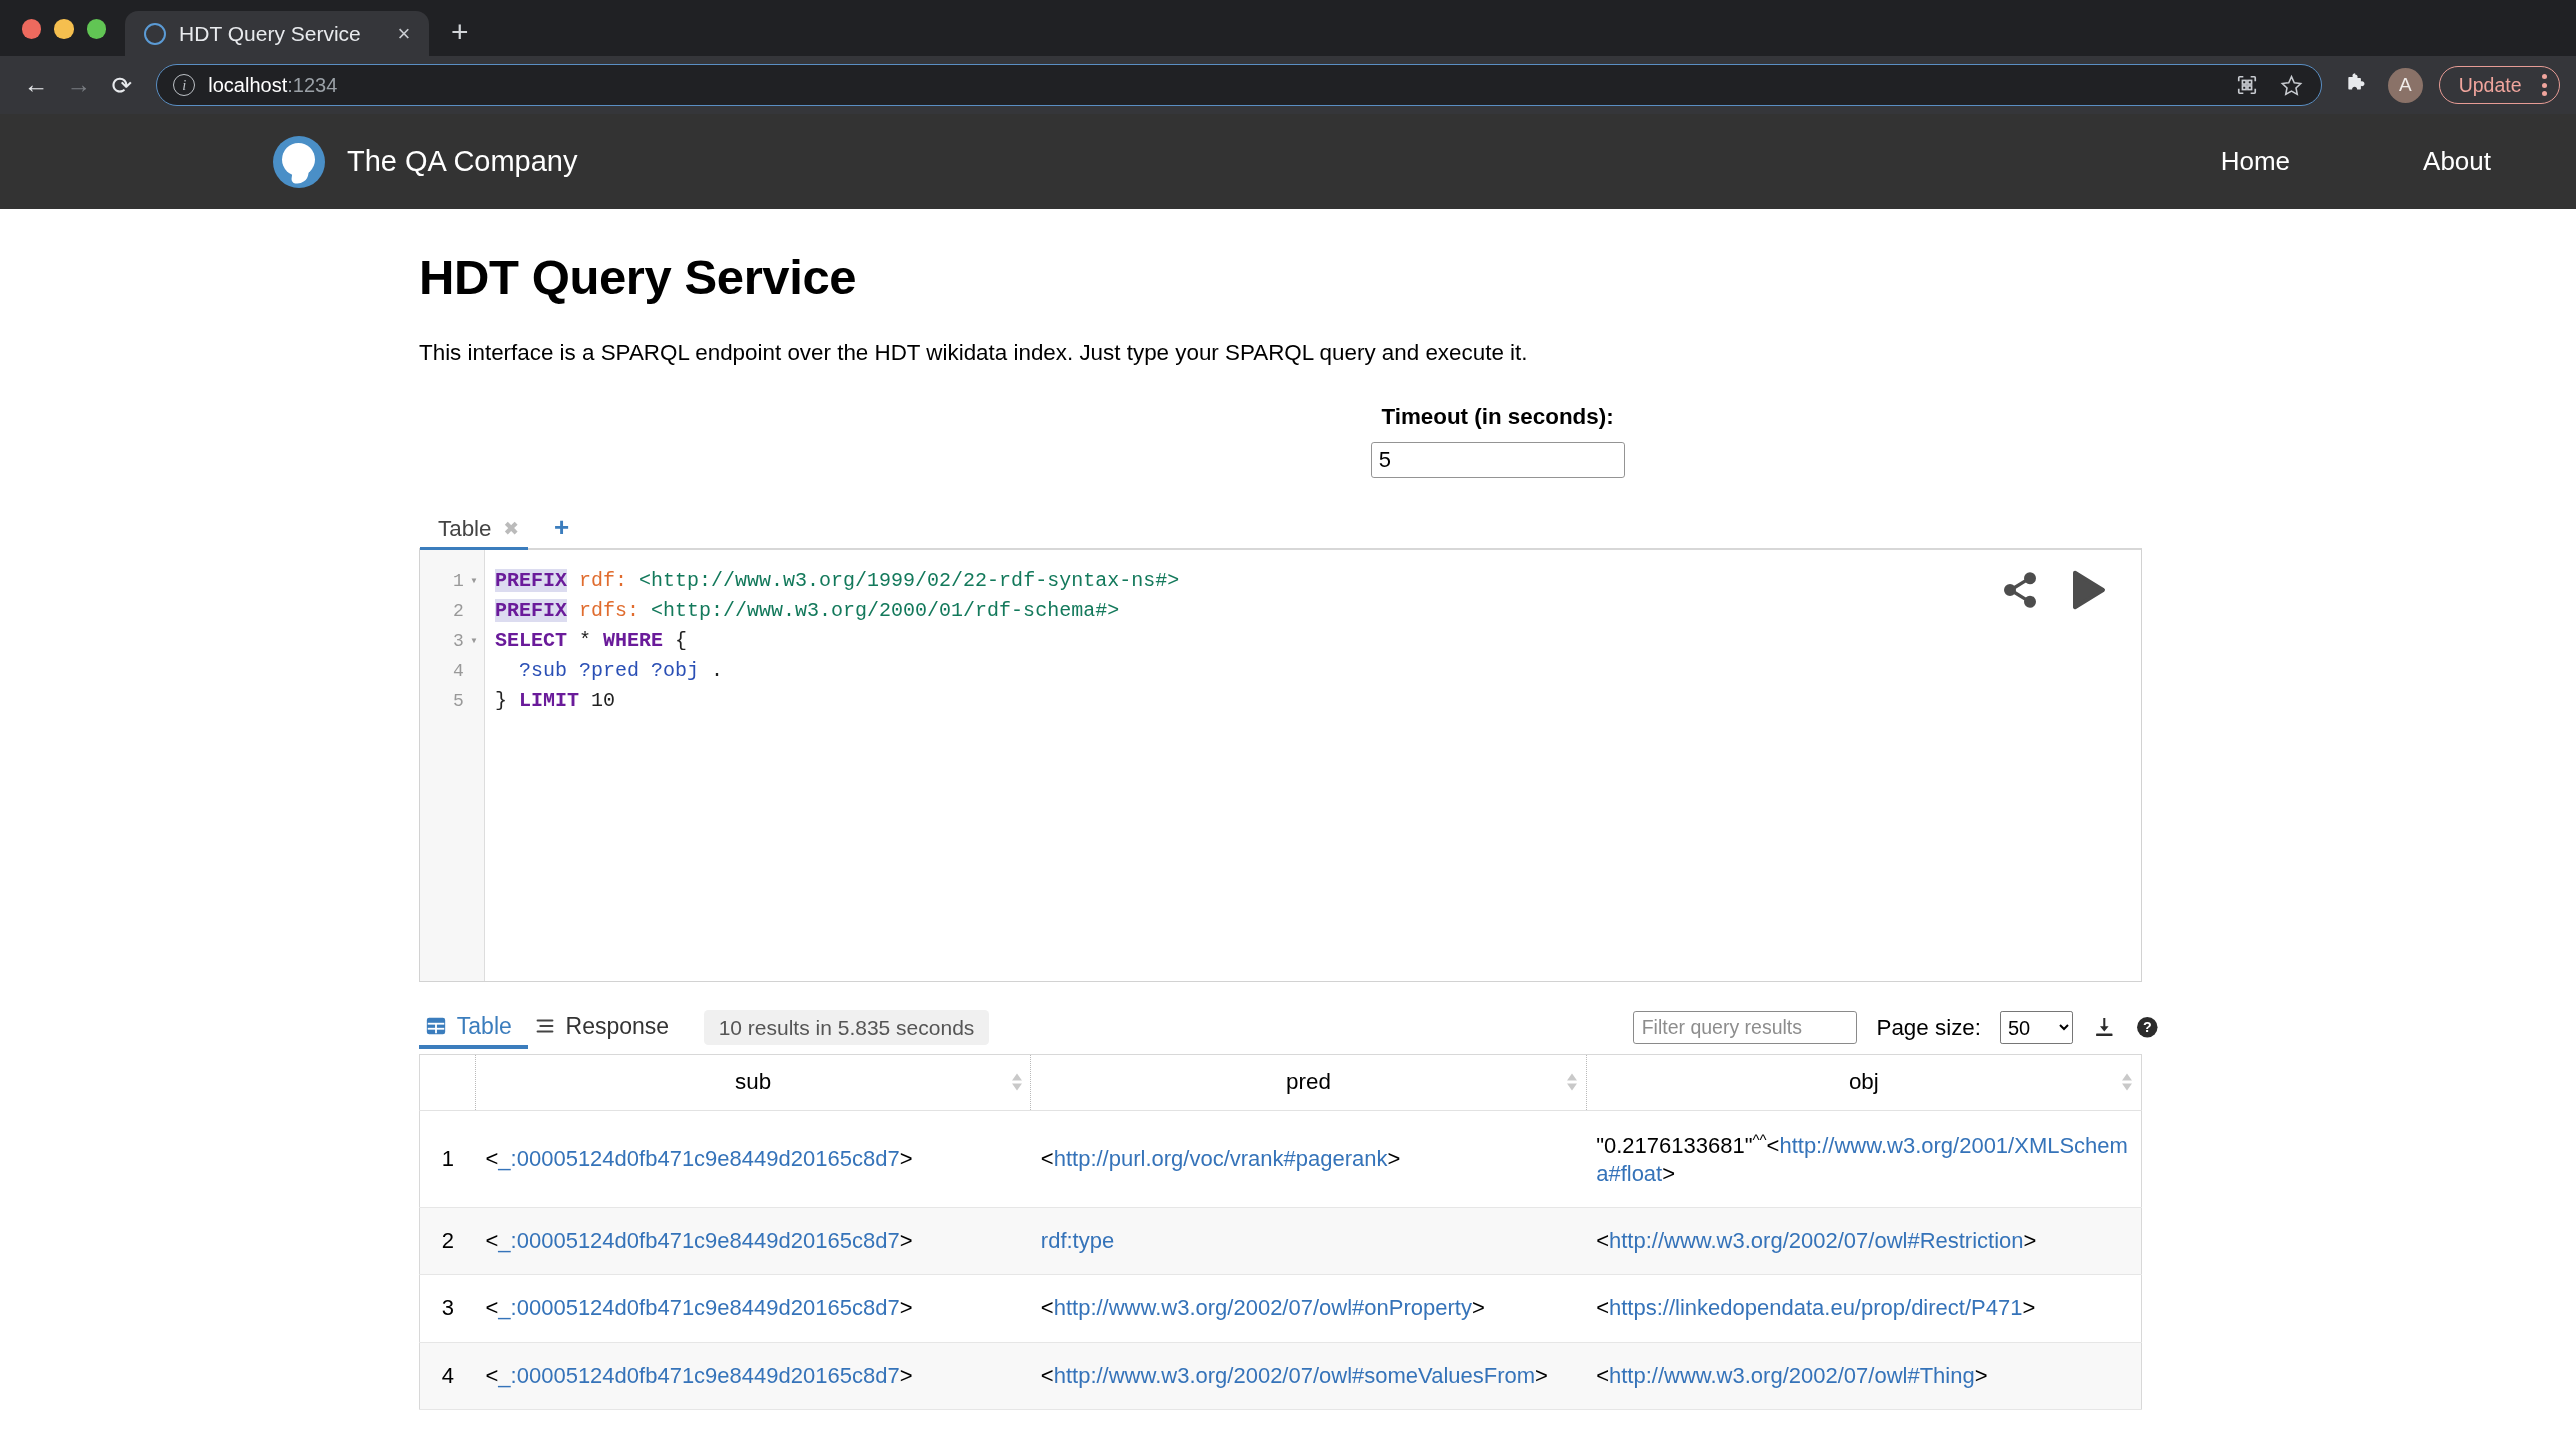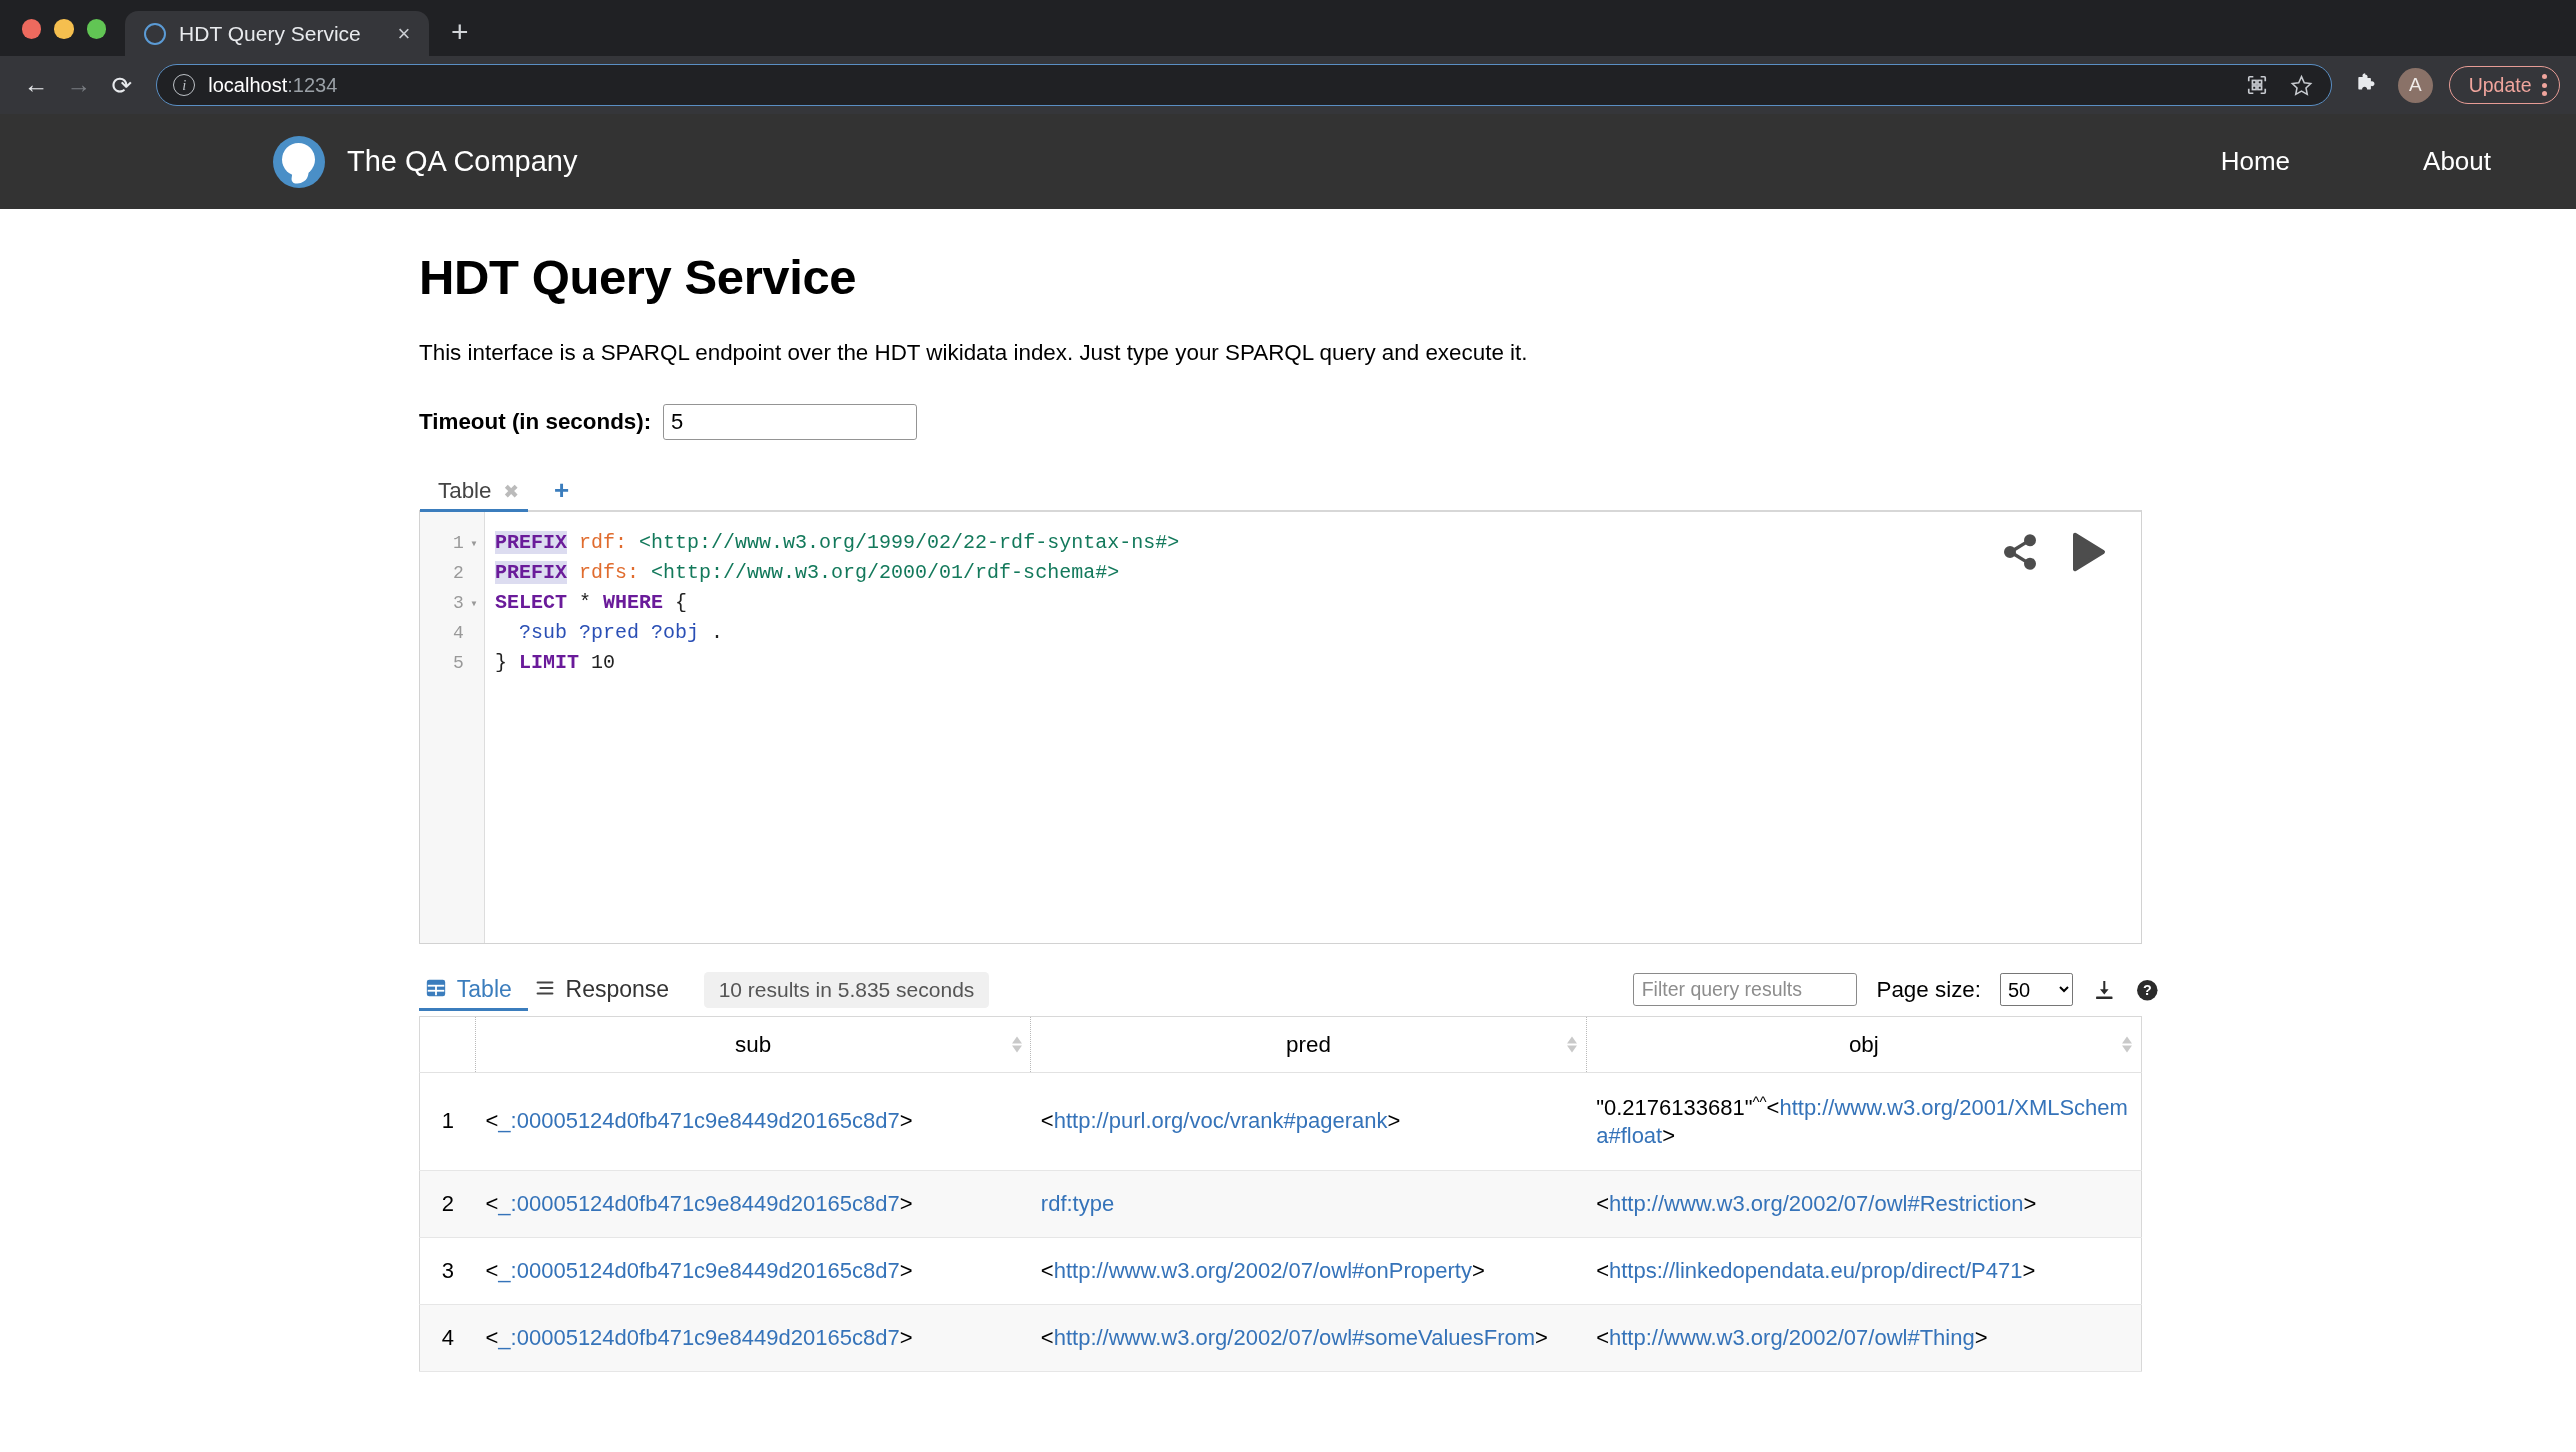--- a/index.html
+++ b/index.html
@@ -138,21 +138,21 @@
     font-size: 19px;
     margin-left: 10px;
     flex: none; cursor: pointer;
   }
   .update-pill {
     height: 38px;
     border: 1.4px solid #e79c95;
     border-radius: 20px;
     display: flex; align-items: center;
     padding: 0 8.7px 0 19px;
-    gap: 8px;
+    gap: 18px;
     margin-left: 13px;
     flex: none; cursor: pointer;
   }
   .update-pill .lbl { color: #f0a59d; font-size: 19.5px; }
   .kebab { display: flex; flex-direction: column; gap: 3.6px; padding: 0 2.9px; }
   .kebab i { width: 5px; height: 5px; border-radius: 50%; background: #f0a59d; display: block; }
 
   
   .viewport {
     height: 1339px;
@@ -210,20 +210,21 @@
     letter-spacing: -0.4px;
   }
   .page-desc {
     font-size: 22.4px;
     color: #000000;
     margin: 0 0 38px 0;
   }
   .timeout-row {
     display: flex; align-items: center; gap: 11.6px;
     margin-bottom: 32px;
+    flex-direction: column;
   }
   .timeout-label { font-size: 22.4px; font-weight: bold; color: #000; }
   .timeout-input {
     width: 254px; height: 36px;
     border: 1.4px solid #949494;
     border-radius: 2.9px;
     padding: 0 7.2px;
     font-size: 22px;
     font-family: "Liberation Sans", sans-serif;
     color: #000;

